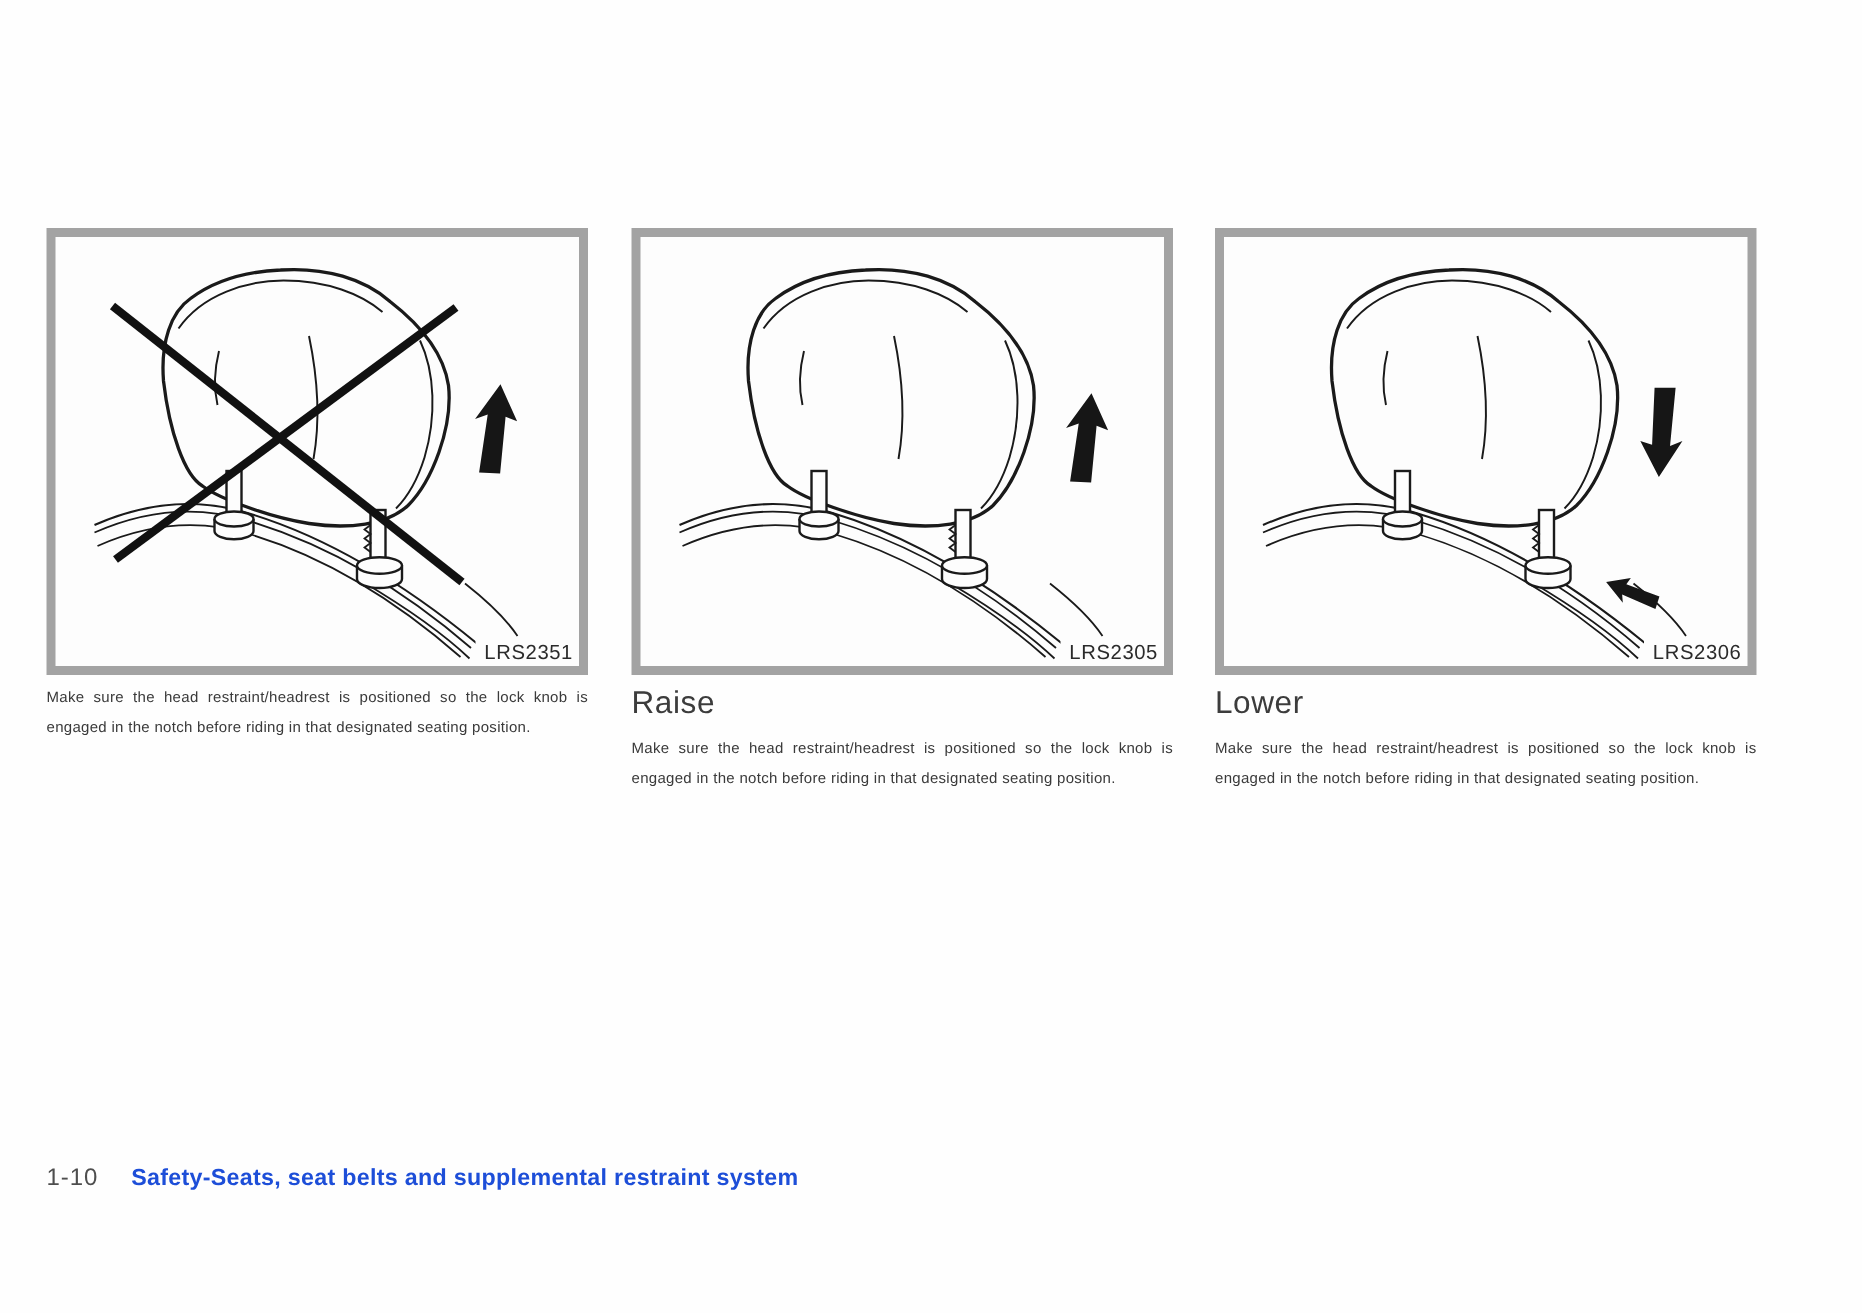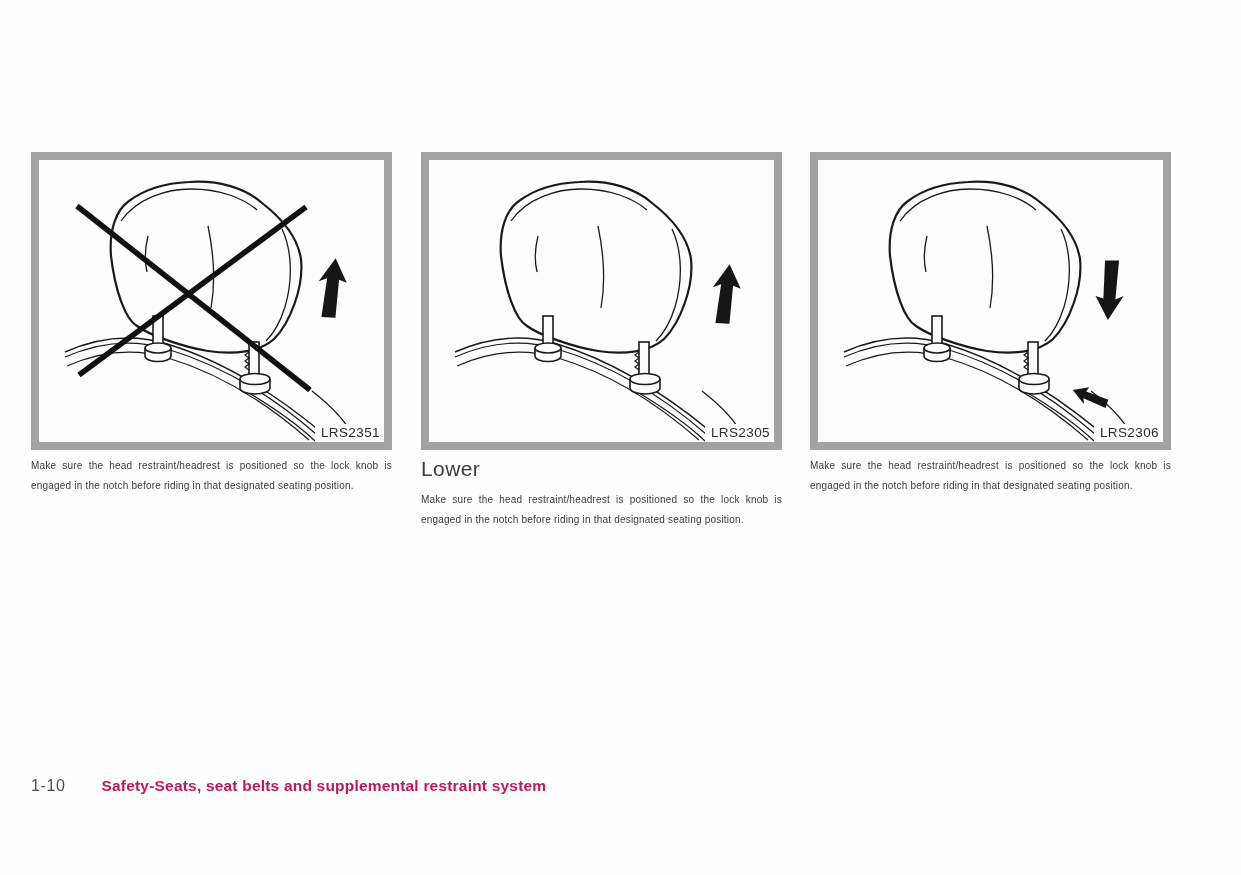--- a/index.html
+++ b/index.html
@@ -16,21 +16,21 @@
     position: relative;
     width: 1241px;
     height: 875px;
     background: #fefefe;
   }
   .figure-panel {
     position: absolute;
     top: 152px;
     width: 361px;
     height: 298px;
-    border: 8px solid #a3a3a3;
+    border: 6px solid #a3a3a3;
     box-sizing: border-box;
     background: #fdfdfd;
   }
   .figure-panel svg { display: block; }
   #panel-1 { left: 31px; }
   #panel-2 { left: 421px; text-align: right; }
   #panel-3 { left: 810px; }
   .figure-code {
     position: absolute;
     right: 2px;
@@ -73,32 +73,32 @@
     text-align: justify;
     margin: 0 0 9px 0;
   }
   .panel-heading:empty, .panel-intro:empty, .para:empty { display: none; }
   .footer {
     position: absolute;
     left: 31px;
     top: 777px;
     display: flex;
     align-items: baseline;
-    gap: 36px;
+    gap: 22px;
   }
   .page-number {
     font-size: 16px;
     font-weight: 300;
     color: #4e4e4e;
     letter-spacing: 0.6px;
   }
   .section-title {
     font-size: 15.5px;
     font-weight: bold;
-    color: #be185d;
+    color: #1d4ed8;
     letter-spacing: 0.2px;
   }
   .ill-line { stroke: #1a1a1a; fill: none; }
 </style>
 </head>
 <body>
 
 <div class="page">
 
   <div class="figure-panel" id="panel-1">
@@ -192,26 +192,27 @@
     <div class="figure-code">LRS2306</div>
   </div>
 
   <div class="text-col" id="text-col-1">
 
     <p class="para">Make sure the head restraint/headrest is positioned so the lock knob is engaged in the notch before riding in that designated seating position.</p>
 
   </div>
 
   <div class="text-col" id="text-col-2">
+    <div class="panel-heading">Raise</div>
+
+    <p class="para">Make sure the head restraint/headrest is positioned so the lock knob is engaged in the notch before riding in that designated seating position.</p>
+  </div>
+
+  <div class="text-col" id="text-col-3">
     <div class="panel-heading">Lower</div>
-
-    <p class="para">Make sure the head restraint/headrest is positioned so the lock knob is engaged in the notch before riding in that designated seating position.</p>
-  </div>
-
-  <div class="text-col" id="text-col-3">
 
     <p class="para">Make sure the head restraint/headrest is positioned so the lock knob is engaged in the notch before riding in that designated seating position.</p>
   </div>
 
   <div class="footer">
     <span class="page-number">1-10</span>
     <span class="section-title">Safety-Seats, seat belts and supplemental restraint system</span>
   </div>
 
 </div>

